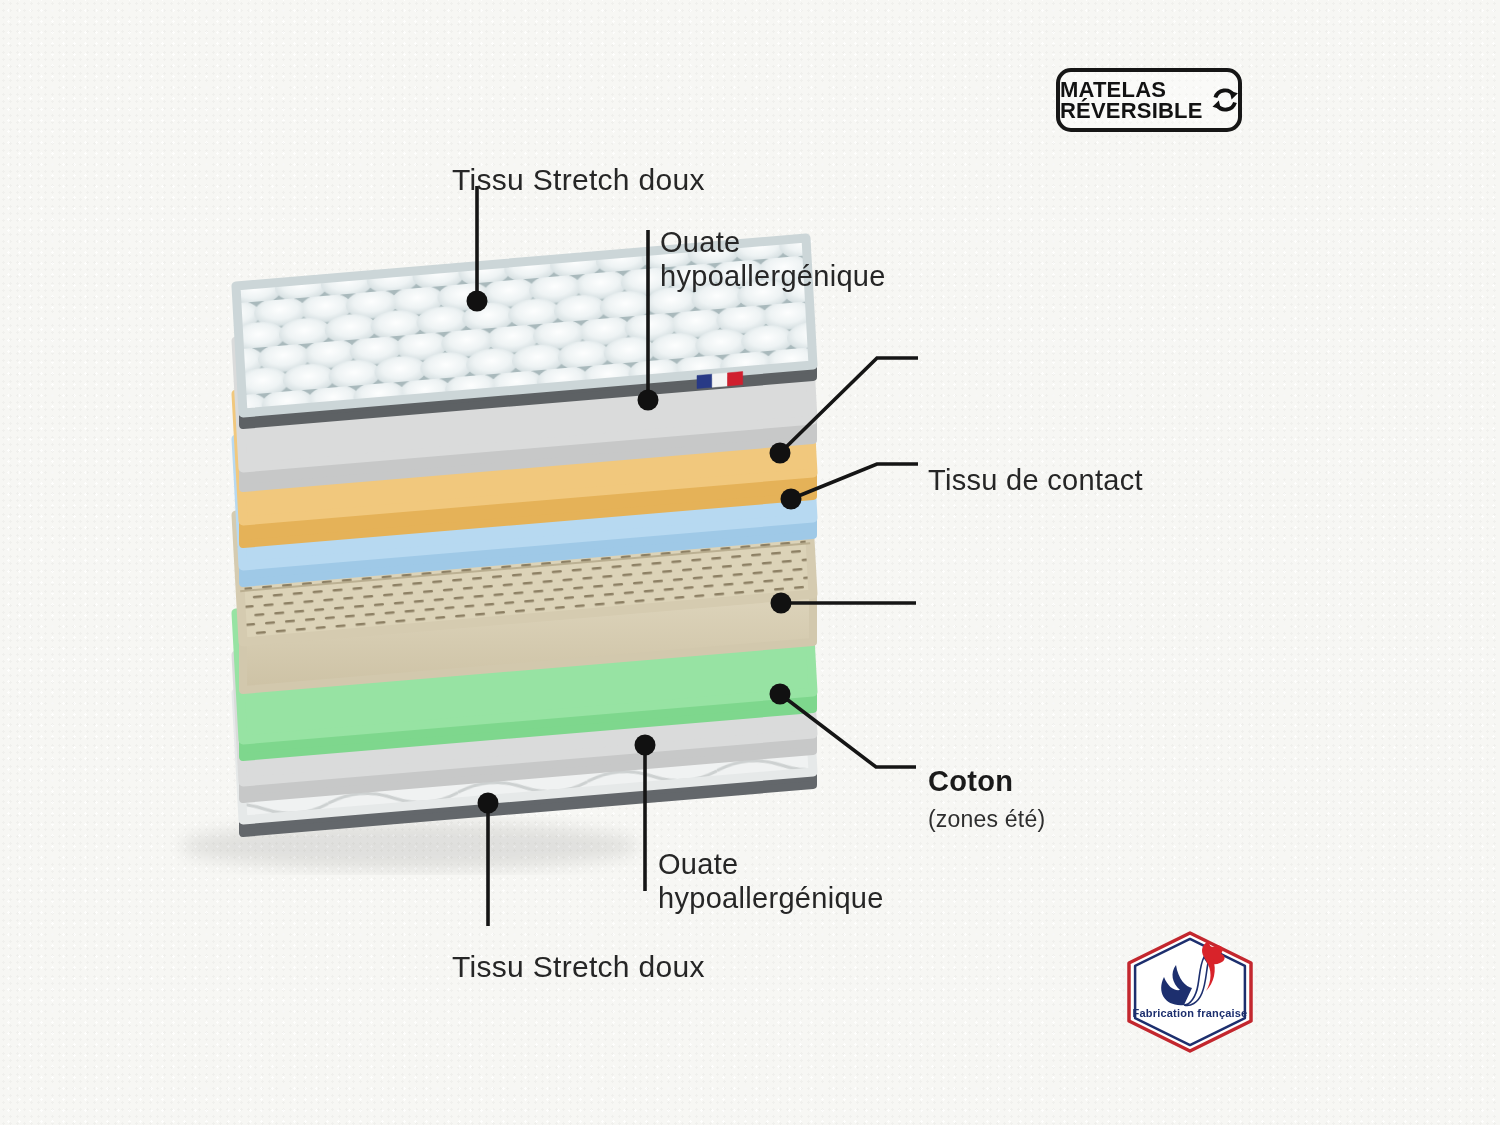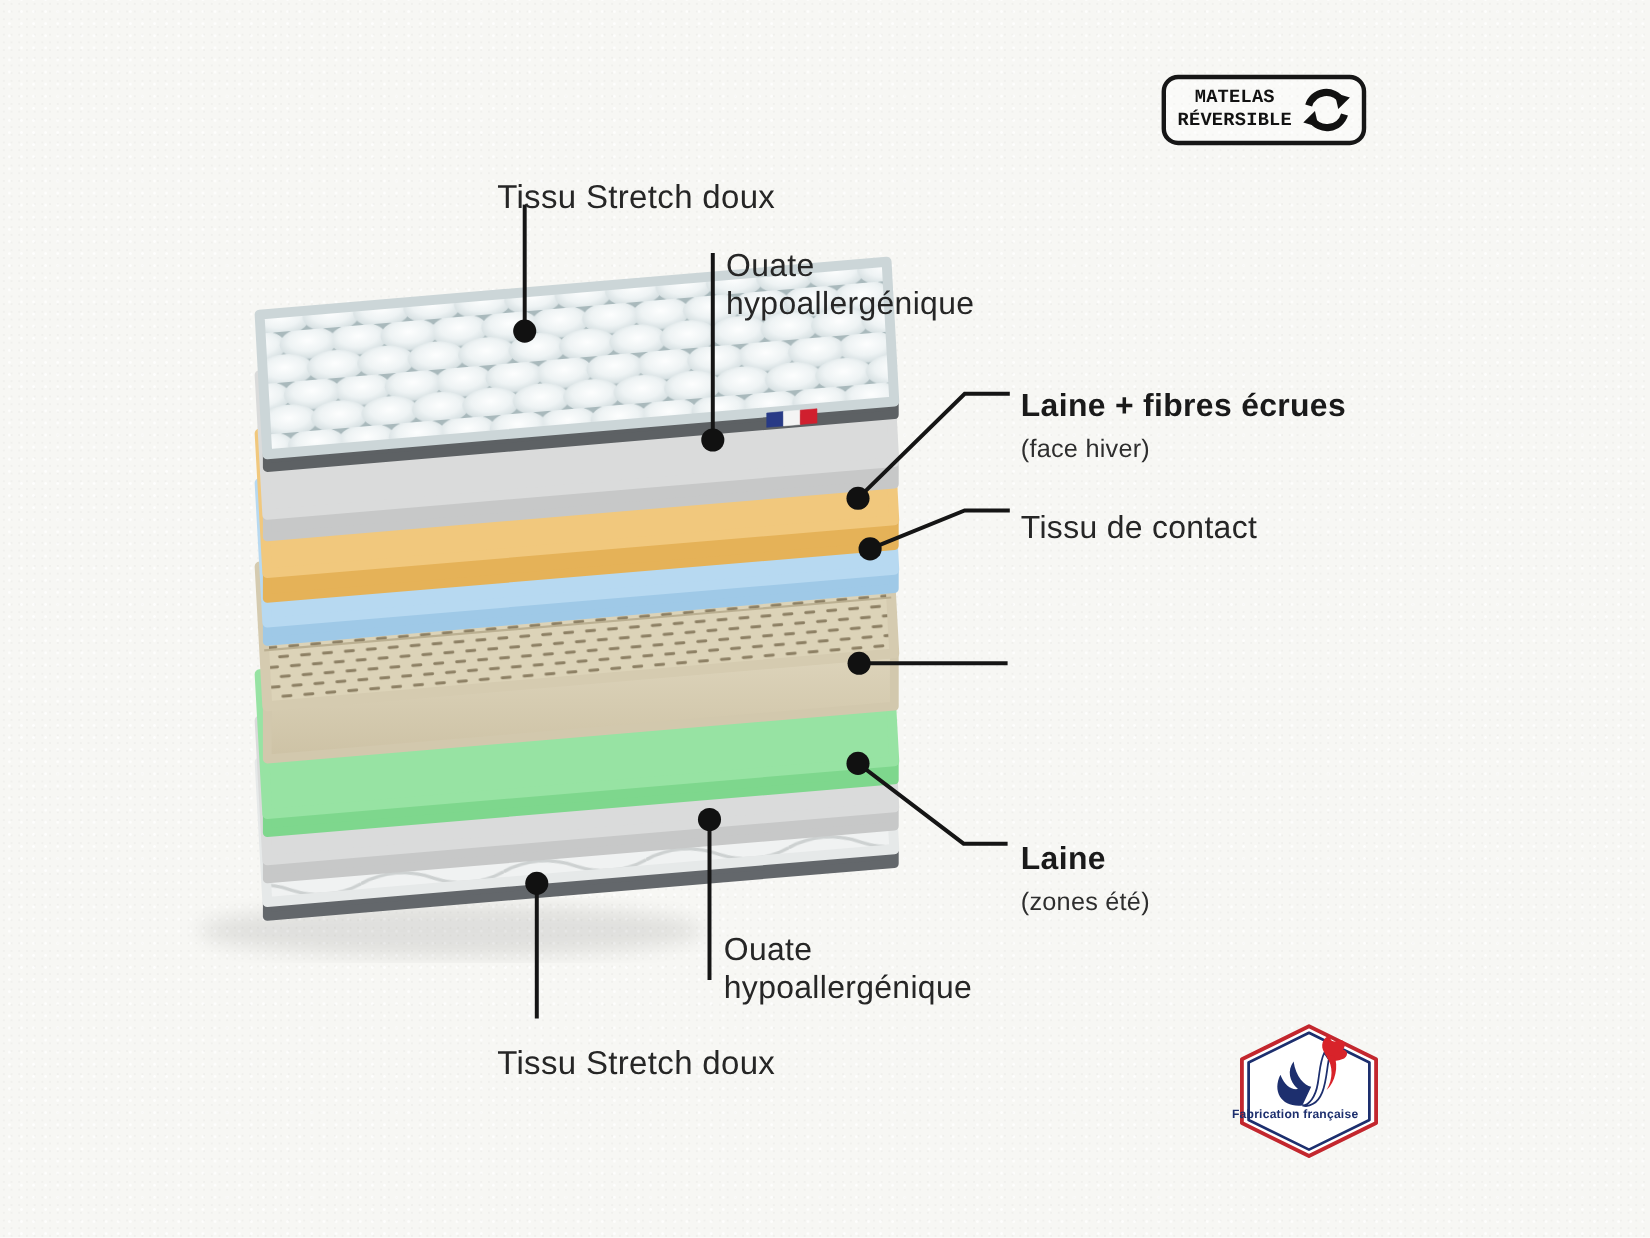--- a/index.html
+++ b/index.html
@@ -17,23 +17,23 @@
   .lbl{position:absolute;font-size:29px;line-height:34px;letter-spacing:.3px;white-space:nowrap;color:#262626;margin-top:16px;}
   .lbl .b{font-weight:bold;color:#1a1a1a;}
   .lbl .sub{display:block;font-size:23px;font-weight:normal;color:#2e2e2e;margin-top:4px;letter-spacing:.2px;}
   .lbl span{display:block;}
   .badge{
     position:absolute;left:1056px;top:68px;width:178px;height:56px;
     border:4px solid #161616;border-radius:15px;
     display:flex;align-items:center;justify-content:center;gap:9px;
     background:rgba(255,255,255,0.35);
   }
-  .badge-text{font-weight:bold;font-size:17px;line-height:21.5px;text-align:center;letter-spacing:.2px;color:#121212;font-family:Liberation Mono, monospace;}
+  .badge-text{font-weight:bold;font-size:22px;line-height:21.5px;letter-spacing:.2px;color:#121212;}
   .logo-wrap{position:absolute;left:1120px;top:925px;width:140px;height:135px;}
-  .logo-caption{position:absolute;left:1120px;top:1007px;width:140px;
+  .logo-caption{position:absolute;left:1120px;top:1007px;width:140px;text-align:center;
     font-size:11px;font-weight:bold;color:#1d2f6e;letter-spacing:.2px;}
 </style>
 </head>
 <body>
 
 <div class="stage">
 
   <svg class="diagram" width="1500" height="1125" viewBox="0 0 1500 1125">
     <defs>
       <radialGradient id="puff" cx="0.5" cy="0.42" r="0.62">
@@ -149,34 +149,30 @@
 
   <div class="lbl" style="left:452px;top:147px;font-size:30px;">
     <span>Tissu Stretch doux</span>
   </div>
 
   <div class="lbl" style="left:660px;top:209px;">
     <span>Ouate</span>
     <span>hypoallergénique</span>
   </div>
 
-  <div class="lbl" style="left:928px;top:336px;">
-    <span class="b">Laine + fibres écrues</span>
-    <span class="sub">(face hiver)</span>
-  </div>
 
   <div class="lbl" style="left:928px;top:447px;">
     <span>Tissu de contact</span>
   </div>
 
   <div class="lbl" style="left:928px;top:574px;">
   </div>
 
   <div class="lbl" style="left:928px;top:748px;">
-    <span class="b">Laine</span>
+    <span class="b">Coton</span>
     <span class="sub">(zones été)</span>
   </div>
 
   <div class="lbl" style="left:658px;top:831px;">
     <span>Ouate</span>
     <span>hypoallergénique</span>
   </div>
 
   <div class="lbl" style="left:452px;top:934px;font-size:30px;">
     <span>Tissu Stretch doux</span>

